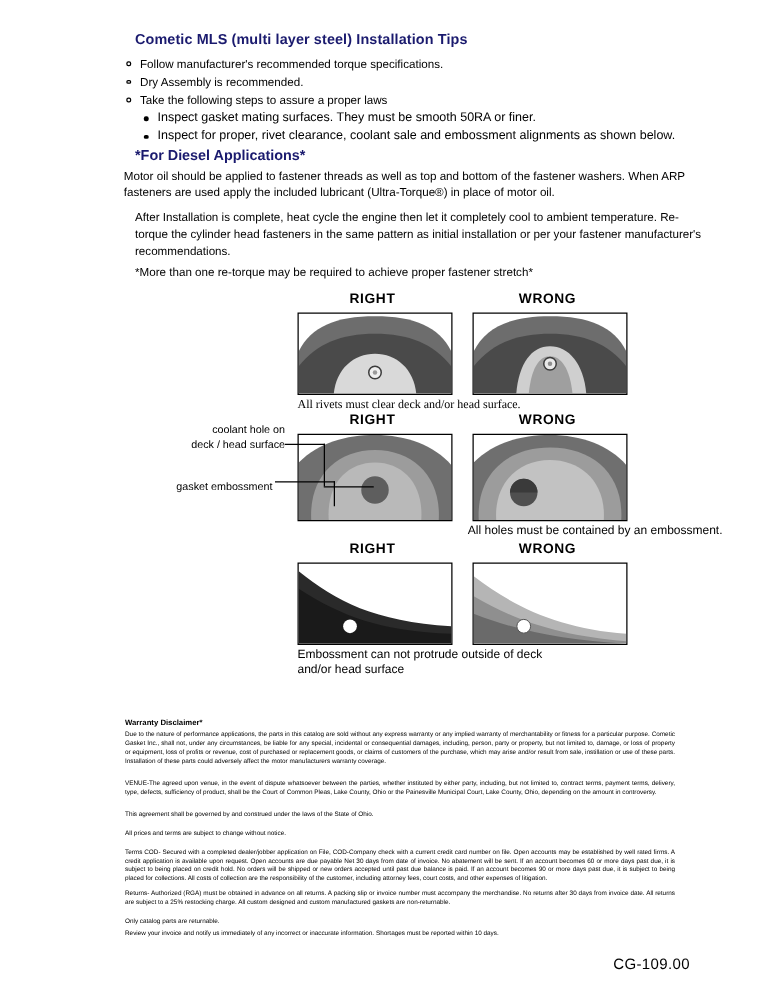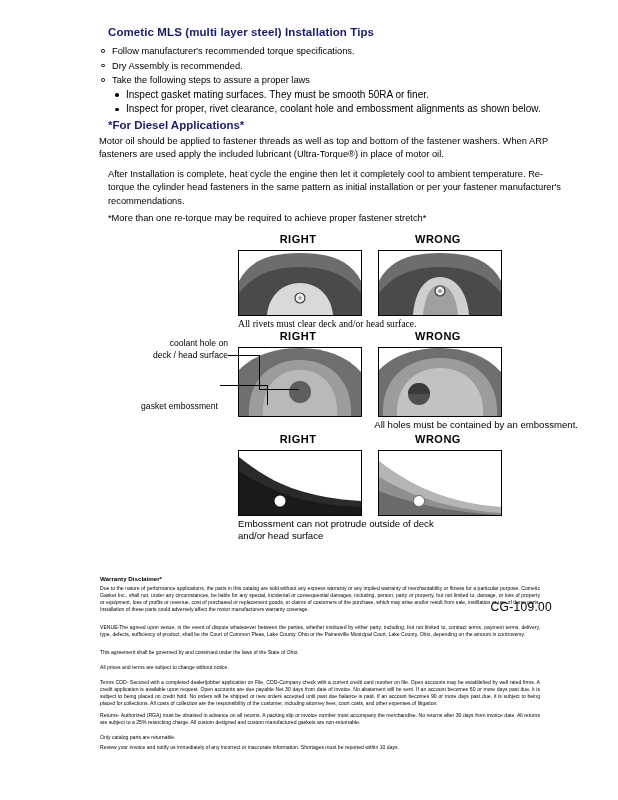--- a/index.html
+++ b/index.html
@@ -4,21 +4,21 @@
 <style>
   html,body{margin:0;padding:0;}
   body{
     width:618px;height:800px;
     background:#ffffff;
     font-family:"Liberation Sans", sans-serif;
     color:#000;
     position:relative;
     overflow:hidden;
   }
-  .page{position:relative;width:618px;height:636px;box-sizing:border-box;}
+  .page{position:relative;width:618px;height:800px;box-sizing:border-box;}
 
   .title{
     position:absolute;left:108px;top:26px;
     font-size:11.5px;font-weight:bold;color:#1a1a6e;
     letter-spacing:0.1px;
   }
 
   .bullets{position:absolute;left:100px;top:44px;width:470px;}
   .b1{font-size:9.3px;line-height:14.5px;padding-left:12px;position:relative;}
   .b1:before{
@@ -76,21 +76,21 @@
 
 <div class="page">
 
   <div class="title">Cometic MLS (multi layer steel) Installation Tips</div>
 
   <div class="bullets">
     <div class="b1">Follow manufacturer's recommended torque specifications.</div>
     <div class="b1">Dry Assembly is recommended.</div>
     <div class="b1">Take the following steps to assure a proper laws</div>
     <div class="b2">Inspect gasket mating surfaces.  They must be smooth 50RA or finer.</div>
-    <div class="b2">Inspect for proper, rivet clearance, coolant hole and embossment alignments as shown below.</div>
+    <div class="b2">Inspect for proper, rivet clearance, coolant sale and embossment alignments as shown below.</div>
   </div>
 
   <div class="diesel-h">*For Diesel Applications*</div>
   <div class="para p1">Motor oil should be applied to fastener threads as well as top and bottom of the fastener washers. When ARP fasteners are used apply the included lubricant (Ultra-Torque®) in place of motor oil.</div>
   <div class="para p2">After Installation is complete, heat cycle the engine then let it completely cool to ambient temperature. Re-torque the cylinder head fasteners in the same pattern as initial installation or per your fastener manufacturer's recommendations.</div>
   <div class="para p3">*More than one re-torque may be required to achieve proper fastener stretch*</div>
 
   <div class="figlabel" style="left:238px;top:233px;width:120px;">RIGHT</div>
   <div class="figlabel" style="left:378px;top:233px;width:120px;">WRONG</div>
 
@@ -141,21 +141,21 @@
       <circle cx="40" cy="46" r="11" fill="#4f4f4f"></circle>
       <path d="M29,46 a11,11 0 0,1 22,0 z" fill="#3a3a3a"></path>
     </svg>
   </div>
 
   <div class="annot" style="left:118px;top:338px;width:110px;">coolant hole on<br>deck / head surface</div>
   <div class="leader" style="left:228px;top:355px;width:32px;height:1px;"></div>
   <div class="leader" style="left:259px;top:355px;width:1px;height:34px;"></div>
   <div class="leader" style="left:259px;top:389px;width:40px;height:1px;"></div>
 
-  <div class="annot" style="left:86px;top:401px;width:132px;">gasket embossment</div>
+  <div class="annot" style="left:86px;top:384px;width:132px;">gasket embossment</div>
   <div class="leader" style="left:220px;top:385px;width:48px;height:1px;"></div>
   <div class="leader" style="left:267px;top:385px;width:1px;height:20px;"></div>
 
   <div class="caption" style="left:238px;top:419px;width:340px;text-align:right;">All holes must be contained by an embossment.</div>
 
   <div class="figlabel" style="left:238px;top:433px;width:120px;">RIGHT</div>
   <div class="figlabel" style="left:378px;top:433px;width:120px;">WRONG</div>
 
   <div class="panel" style="left:238px;top:450px;width:122px;height:64px;">
     <svg width="122" height="64" viewBox="0 0 122 64">

